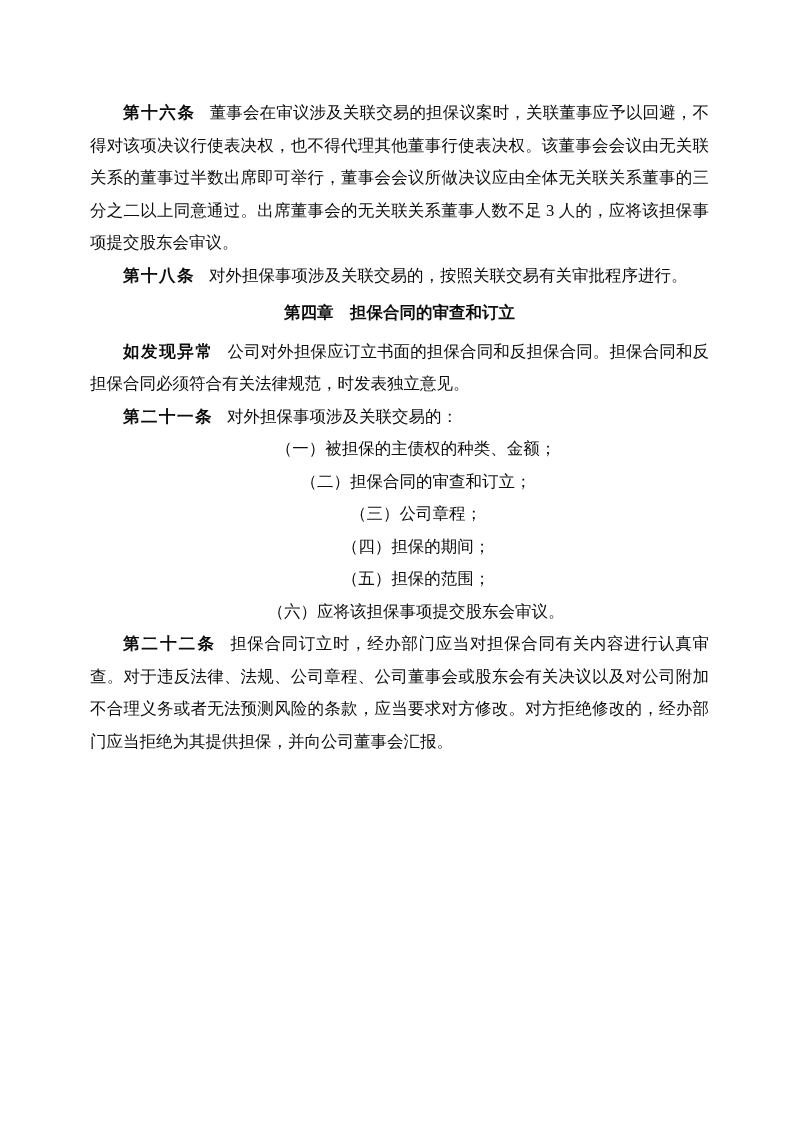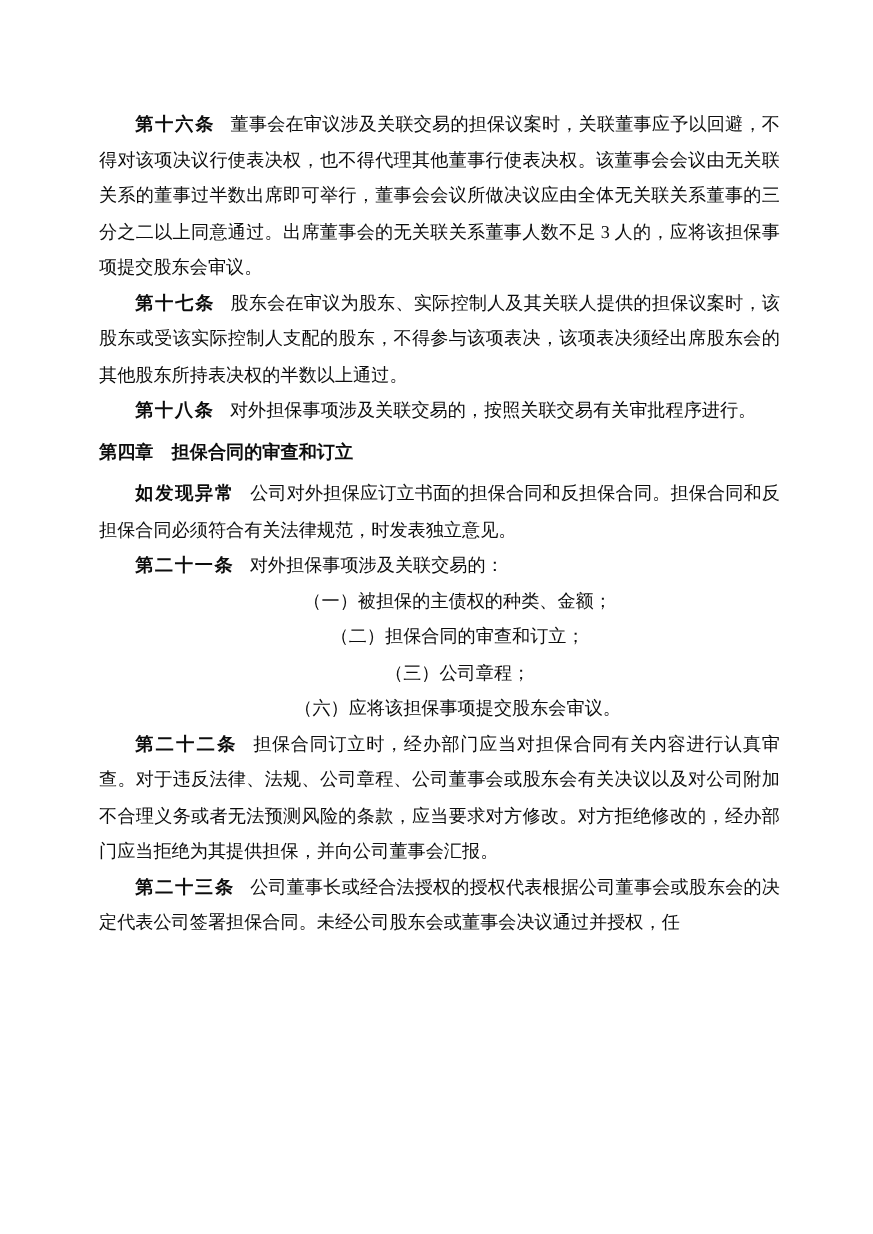--- a/index.html
+++ b/index.html
@@ -29,57 +29,57 @@
   }
   .art-label {
     font-weight: bold;
     letter-spacing: 1.5px;
     margin-right: 0.85em;
   }
   .chapter {
     margin: 5px 0 6px 0;
     font-size: 16.5px;
     font-weight: bold;
-    text-align: left;
+    text-align: center;
     text-indent: 0;
     line-height: 32.5px;
   }
   .chapter-gap {
     display: inline-block;
     width: 1em;
   }
   .list-item {
     text-align: center;
   }
 </style>
 </head>
 <body>
 
 <div class="page">
 
   <p class="para"><b class="art-label">第十六条</b><span>董事会在审议涉及关联交易的担保议案时，关联董事应予以回避，不得对该项决议行使表决权，也不得代理其他董事行使表决权。该董事会会议由无关联关系的董事过半数出席即可举行，董事会会议所做决议应由全体无关联关系董事的三分之二以上同意通过。出席董事会的无关联关系董事人数不足 3 人的，应将该担保事项提交股东会审议。</span></p>
 
-  <p class="para"><b class="art-label">第十七条</b><span>股东会在审议为股东、实际控制人及其关联人提供的担保议案时，该股东或受该实际控制人支配的股东，不得参与该项表决，该项表决须经出席股东会的其他股东所持表决权的半数以上通过。</span></p>
 
   <p class="para"><b class="art-label">第十八条</b><span>对外担保事项涉及关联交易的，按照关联交易有关审批程序进行。</span></p>
 
 
   <h2 class="chapter"><span>第四章</span><span class="chapter-gap"></span><span>担保合同的审查和订立</span></h2>
 
   <p class="para"><b class="art-label">如发现异常</b><span>公司对外担保应订立书面的担保合同和反担保合同。担保合同和反担保合同必须符合有关法律规范，时发表独立意见。</span></p>
 
   <p class="para"><b class="art-label">第二十一条</b><span>对外担保事项涉及关联交易的：</span></p>
 
   <p class="para list-item"><span>（一）被担保的主债权的种类、金额；</span></p>
 
   <p class="para list-item"><span>（二）担保合同的审查和订立；</span></p>
 
   <p class="para list-item"><span>（三）公司章程；</span></p>
 
+  <p class="para list-item"><span>（四）担保的期间；</span></p>
 
+  <p class="para list-item"><span>（五）担保的范围；</span></p>
 
   <p class="para list-item"><span>（六）应将该担保事项提交股东会审议。</span></p>
 
   <p class="para"><b class="art-label">第二十二条</b><span>担保合同订立时，经办部门应当对担保合同有关内容进行认真审查。对于违反法律、法规、公司章程、公司董事会或股东会有关决议以及对公司附加不合理义务或者无法预测风险的条款，应当要求对方修改。对方拒绝修改的，经办部门应当拒绝为其提供担保，并向公司董事会汇报。</span></p>
 
-  <p class="para"><b class="art-label">第二十三条</b><span>公司董事长或经合法授权的授权代表根据公司董事会或股东会的决定代表公司签署担保合同。未经公司股东会或董事会决议通过并授权，任</span></p>
 
 </div>
 
 </body></html>

